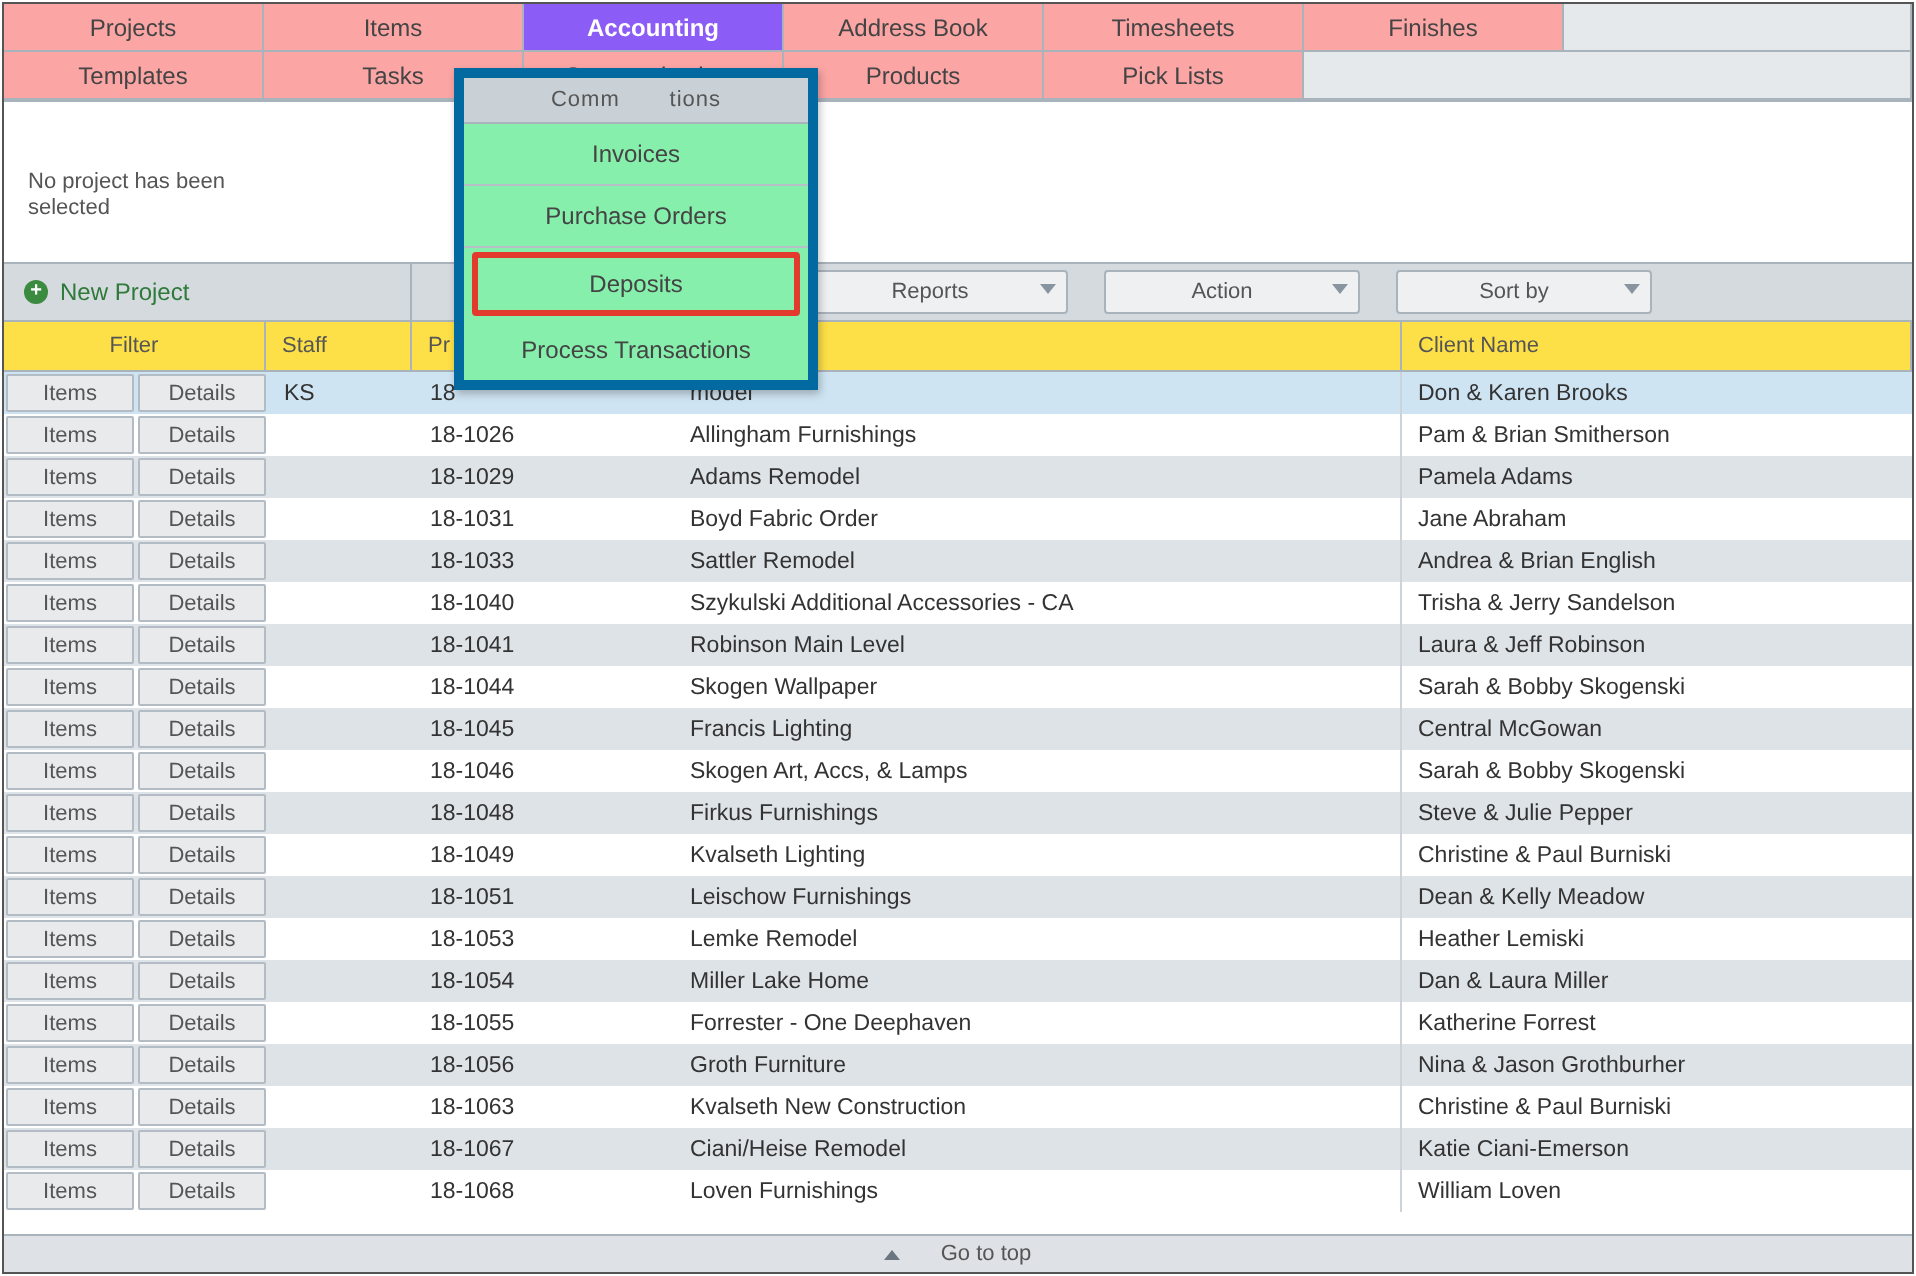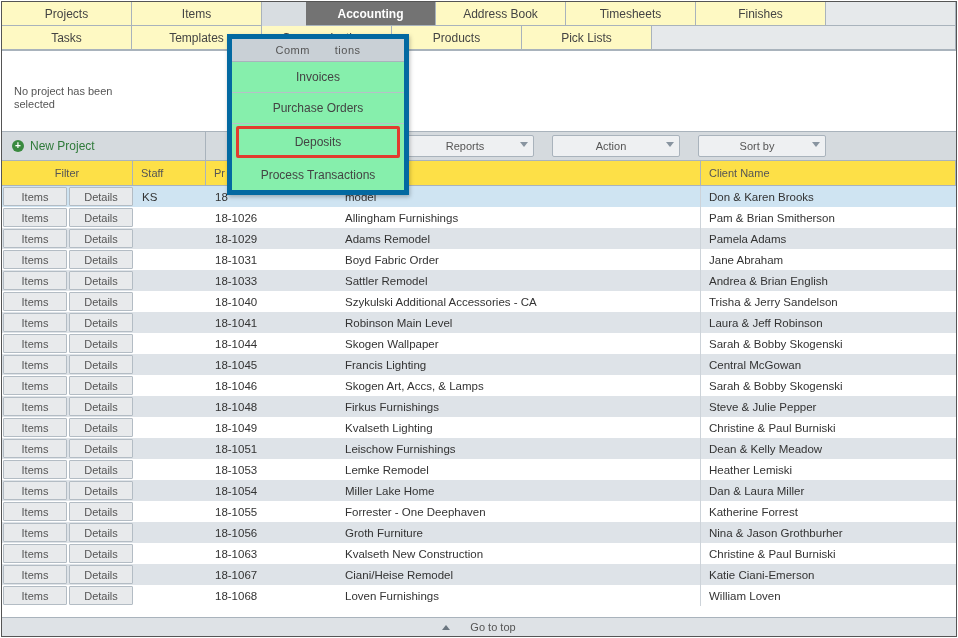--- a/index.html
+++ b/index.html
@@ -27,35 +27,34 @@
   }
   .tabrow {
     display: flex;
     height: 24px;
   }
   .tab {
     flex: 0 0 130px;
     border: 1px solid #a9b3bc;
     border-top: none;
     border-left: none;
-    background: #fef9c3;
+    background: #fca5a5;
     display: flex;
     align-items: center;
     justify-content: center;
     font-size: 12px;
     color: #444;
     cursor: pointer;
     box-sizing: border-box;
   }
   .tabrow:first-child .tab { border-top: 0; }
   .tab.active {
-    background: #737373;
+    background: #8b5cf6;
     color: #fff;
     font-weight: 600;
-    margin-left: 44px;
   }
   .tab.filler {
     flex: 1 1 auto;
     background: #e6e9eb;
     cursor: default;
   }
 
   
   .infostrip {
     height: 40px;
@@ -266,22 +265,22 @@
     <div class="tabrow" id="tabrow1">
         <div class="tab">Projects</div>
         <div class="tab">Items</div>
         <div class="tab active">Accounting</div>
         <div class="tab">Address Book</div>
         <div class="tab">Timesheets</div>
         <div class="tab">Finishes</div>
         <div class="tab filler"></div>
       </div>
     <div class="tabrow" id="tabrow2">
+        <div class="tab">Templates</div>
         <div class="tab">Tasks</div>
-        <div class="tab">Templates</div>
         <div class="tab">Communications</div>
         <div class="tab">Products</div>
         <div class="tab">Pick Lists</div>
         <div class="tab filler"></div>
       </div>
   </div>
 
   <div class="infostrip">
     <div class="msg">No project has been selected</div>
   </div>

